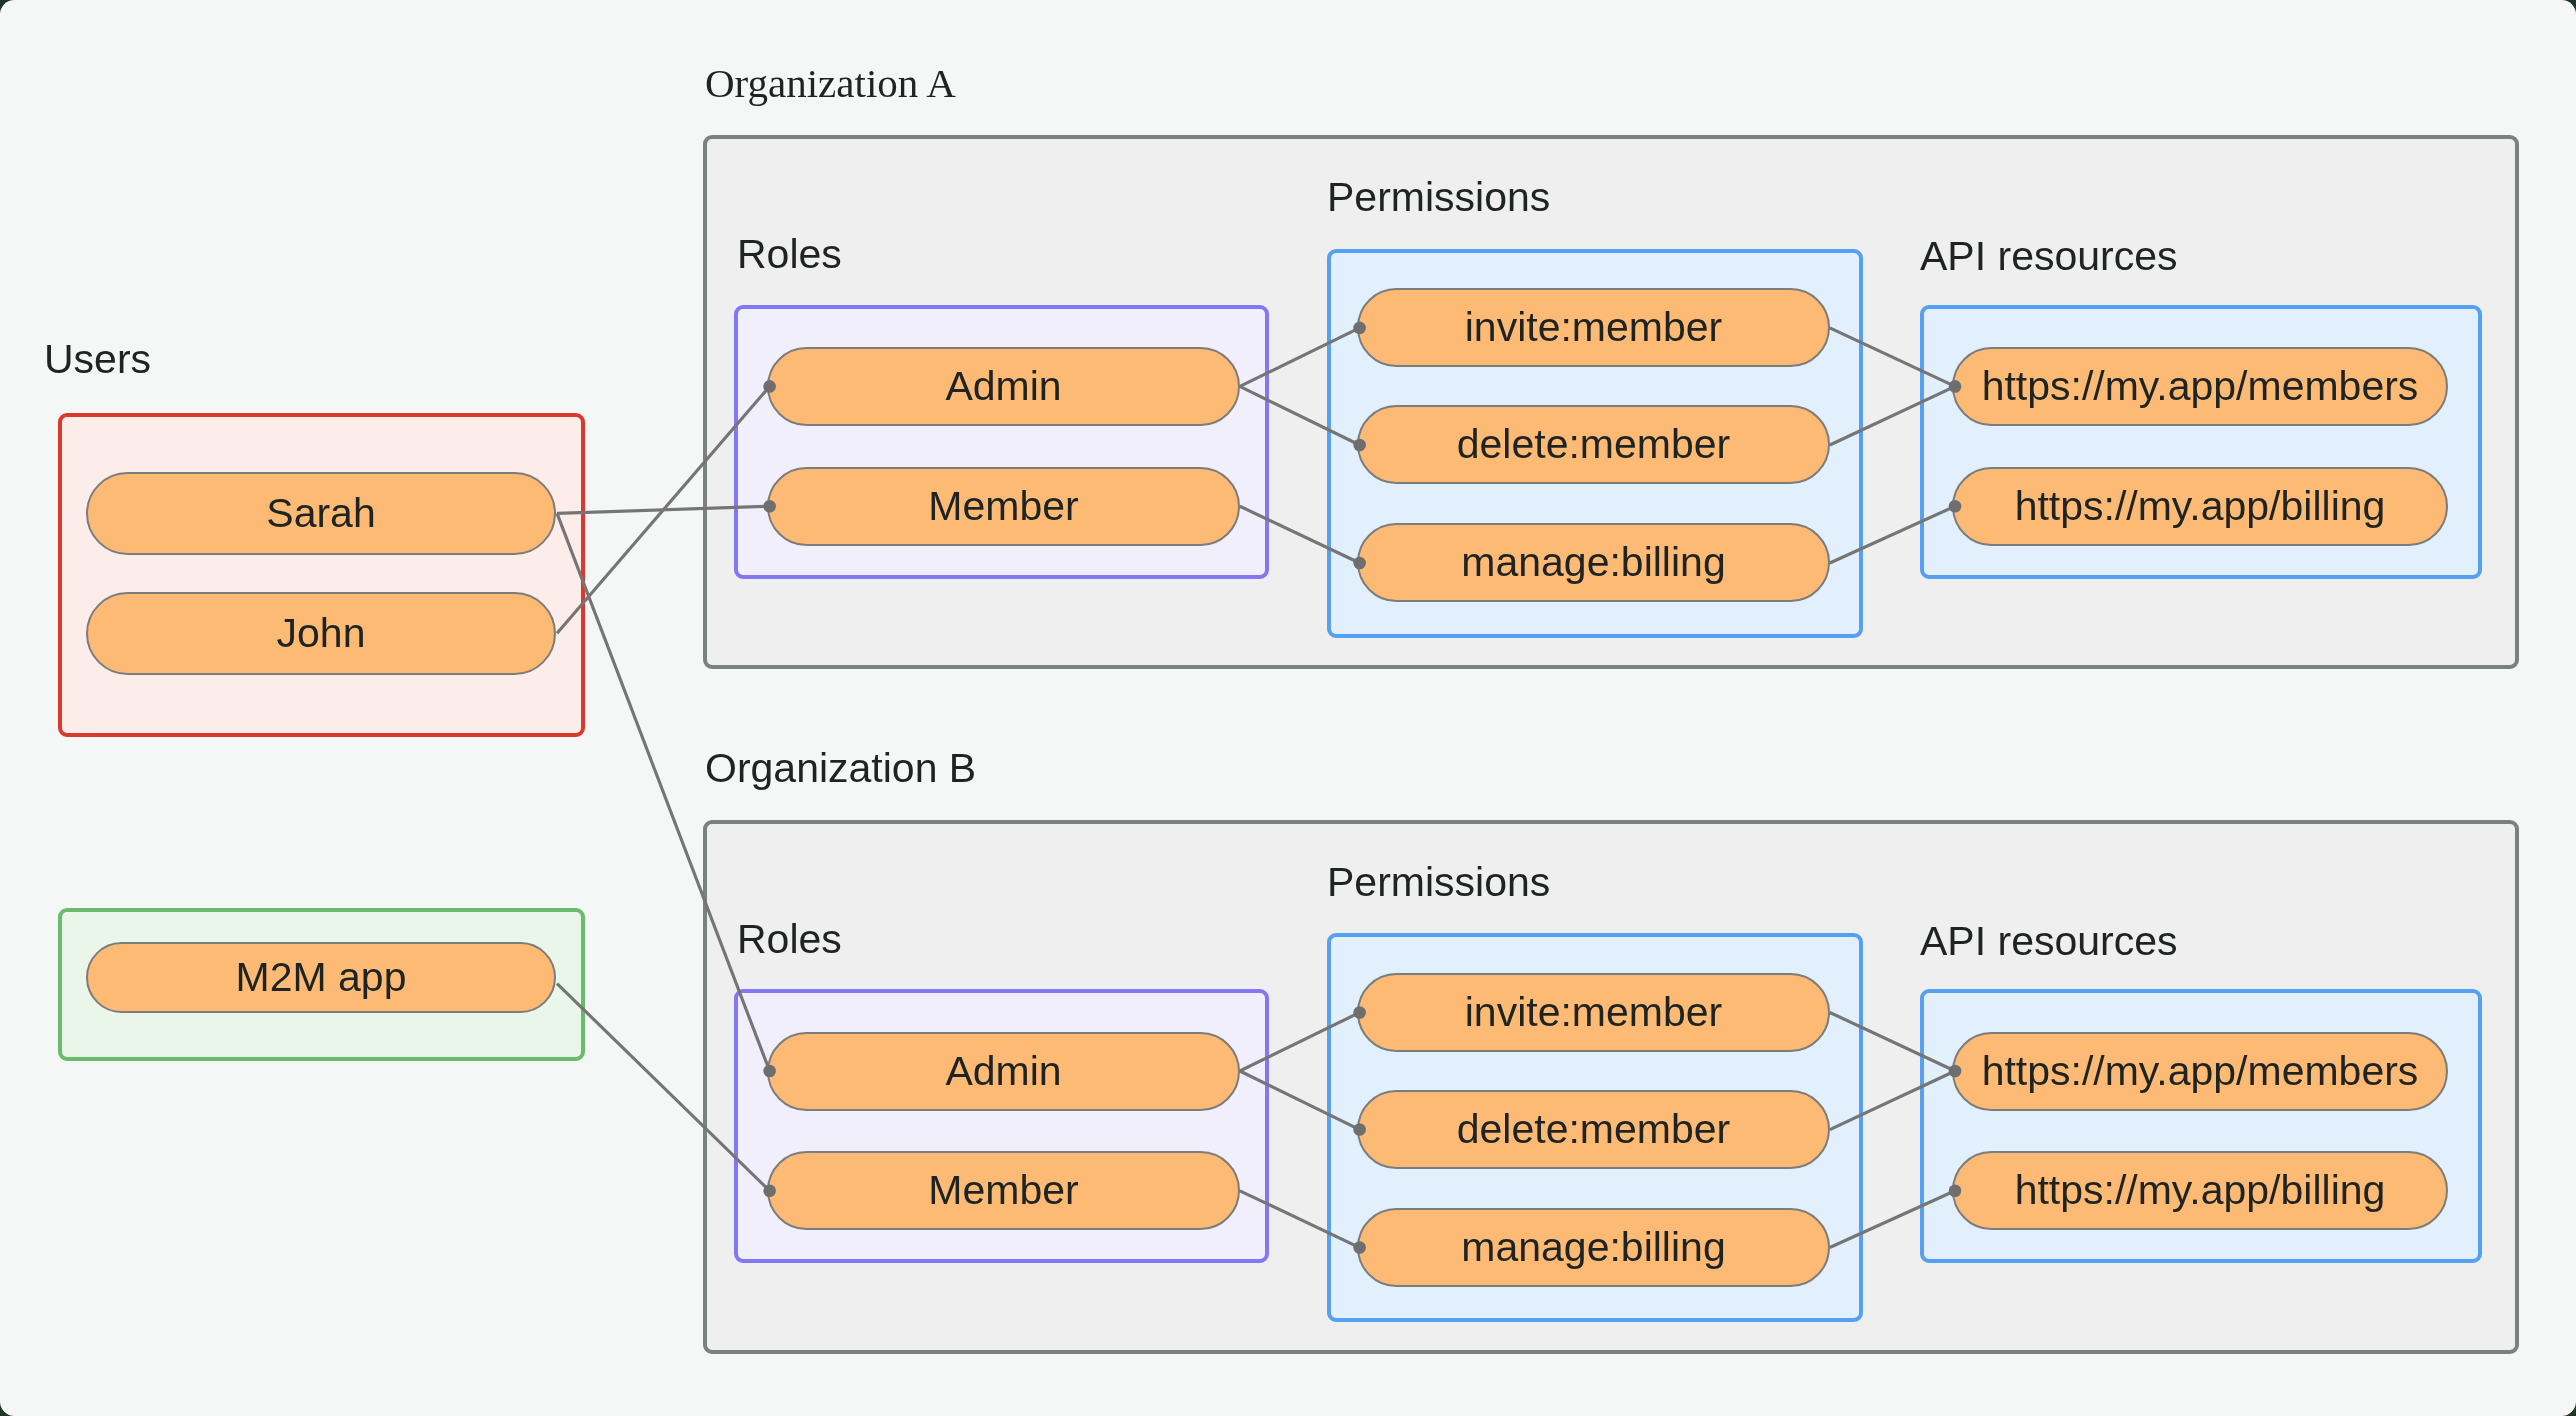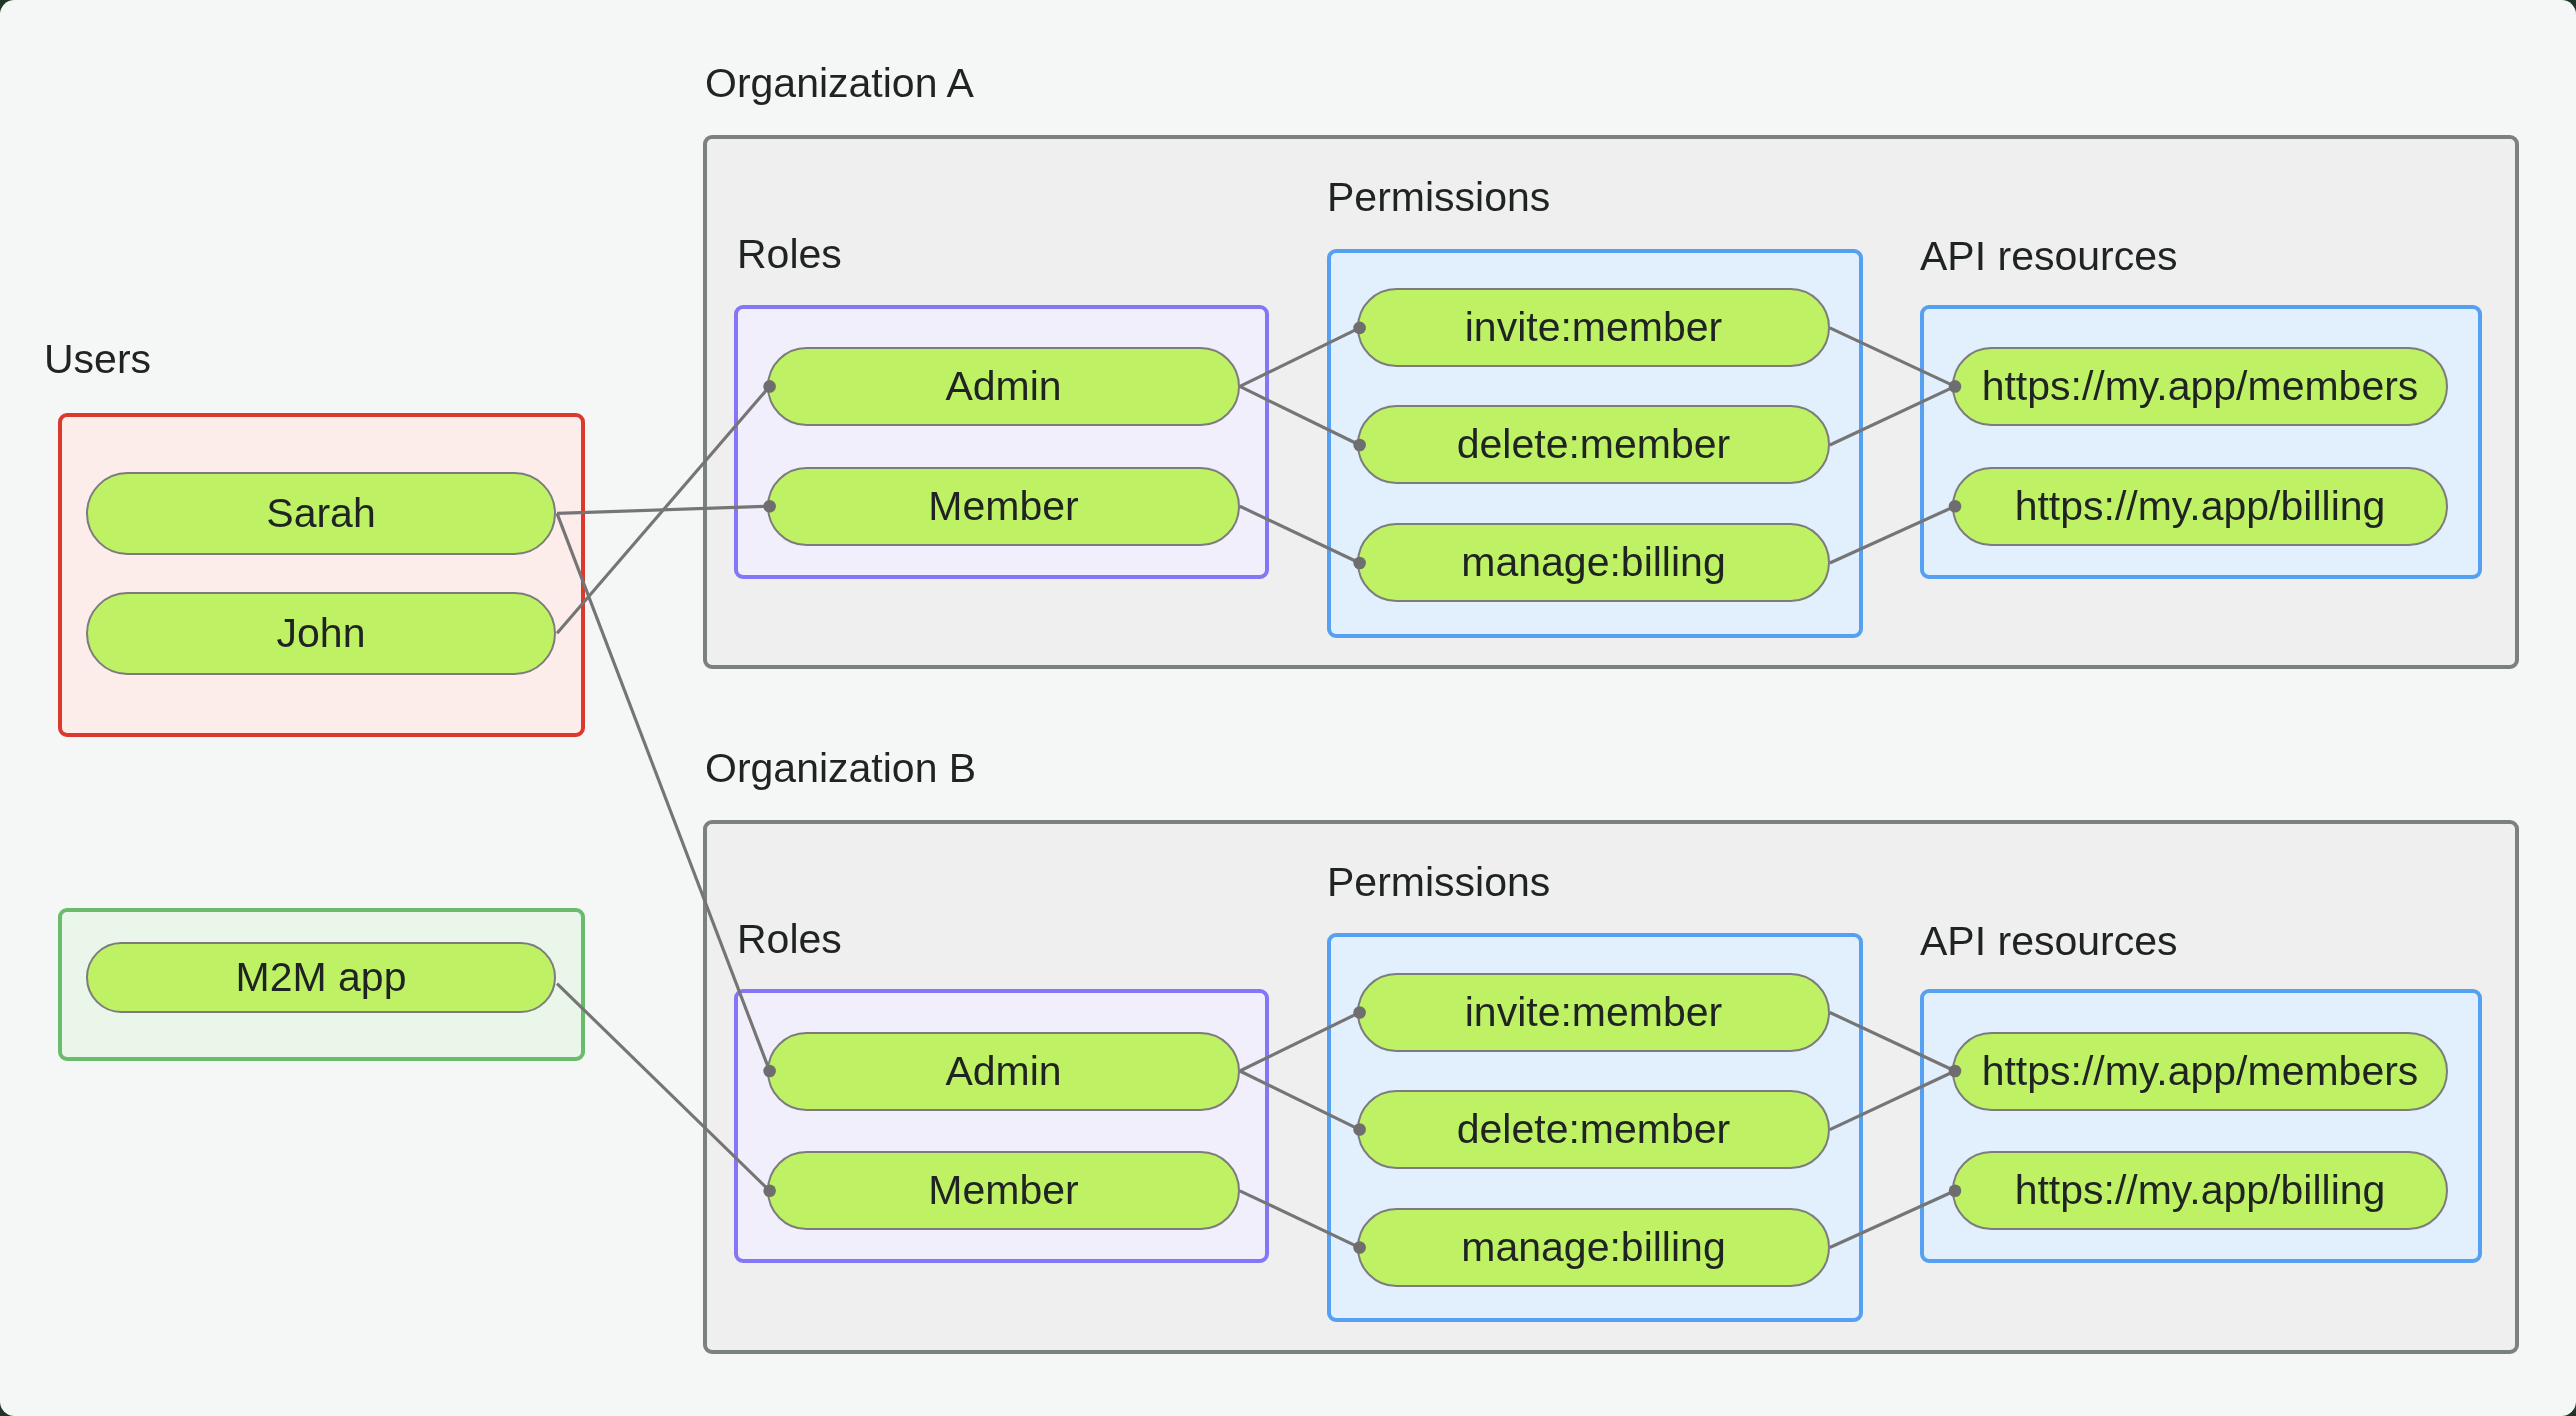--- a/index.html
+++ b/index.html
@@ -9,37 +9,37 @@
     font-family:"Liberation Sans",sans-serif;color:#1f2423;
   }
   .lbl{position:absolute;font-size:41px;line-height:1.2;white-space:nowrap;color:#1f2423;}
   .gbox{position:absolute;border-radius:9px;box-sizing:border-box;}
   .orgbox{background:#eeefee;border:4.5px solid #7b817e;}
   .redbox{background:#fcedeb;border:4.5px solid #dc392e;}
   .greenbox{background:#eaf6ea;border:4.5px solid #6abc6c;}
   .purplebox{background:#f2effd;border:4.5px solid #8377f8;}
   .bluebox{background:#e2effc;border:4.5px solid #55a0f1;}
   .pill{
-    position:absolute;background:#bef264;border:2.7px solid #7c7c7c;border-radius:900px;
+    position:absolute;background:#fdba74;border:2.7px solid #7c7c7c;border-radius:900px;
     box-sizing:border-box;display:flex;align-items:center;justify-content:center;
     font-size:41px;white-space:nowrap;
   }
   .edges{position:absolute;left:0;top:0;pointer-events:none;}
 </style>
 </head>
 <body>
 
 <div class="canvas">
 
   <div class="lbl" style="left:44px;top:335px;">Users</div>
   <div class="gbox redbox" style="left:58px;top:413px;width:527px;height:324px;"></div>
 
   <div class="gbox greenbox" style="left:58px;top:908px;width:527px;height:153px;"></div>
 
-  <div class="lbl" style="left:705px;top:59px;">Organization A</div>
+  <div class="lbl" style="left:705px;top:59px;font-family:Liberation Serif, serif;">Organization A</div>
   <div class="gbox orgbox" style="left:703px;top:135px;width:1816px;height:534px;"></div>
 
   <div class="lbl" style="left:737px;top:230px;">Roles</div>
   <div class="gbox purplebox" style="left:734px;top:305px;width:535px;height:274px;"></div>
 
   <div class="lbl" style="left:1327px;top:173px;">Permissions</div>
   <div class="gbox bluebox" style="left:1327px;top:249px;width:536px;height:389px;"></div>
 
   <div class="lbl" style="left:1920px;top:232px;">API resources</div>
   <div class="gbox bluebox" style="left:1920px;top:305px;width:562px;height:274px;"></div>

